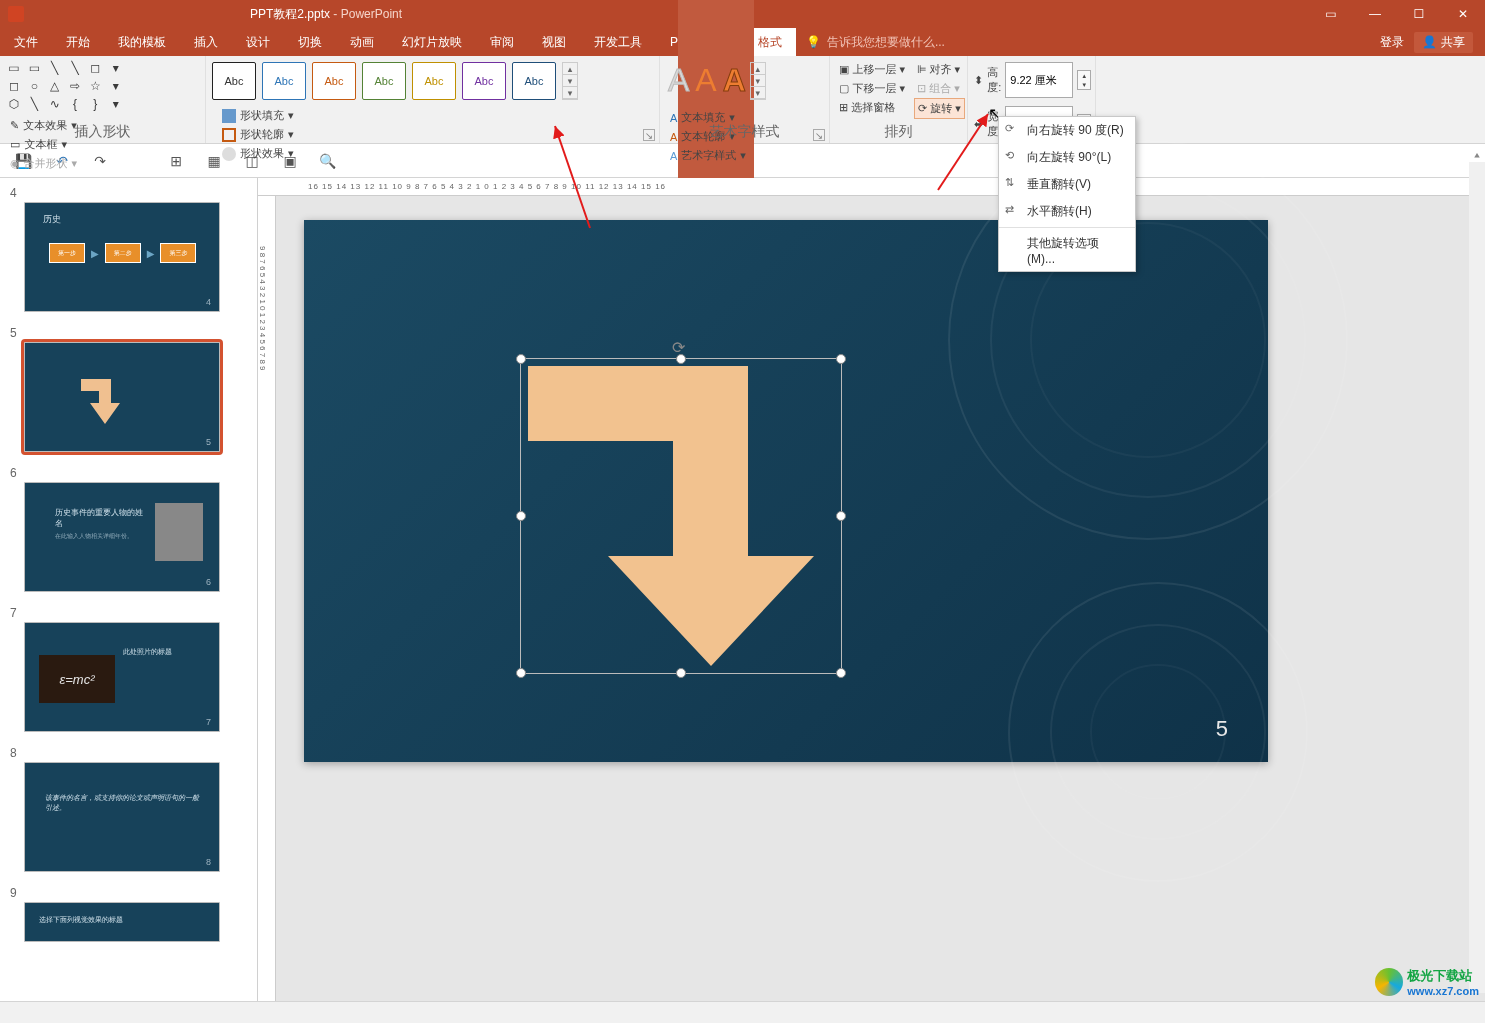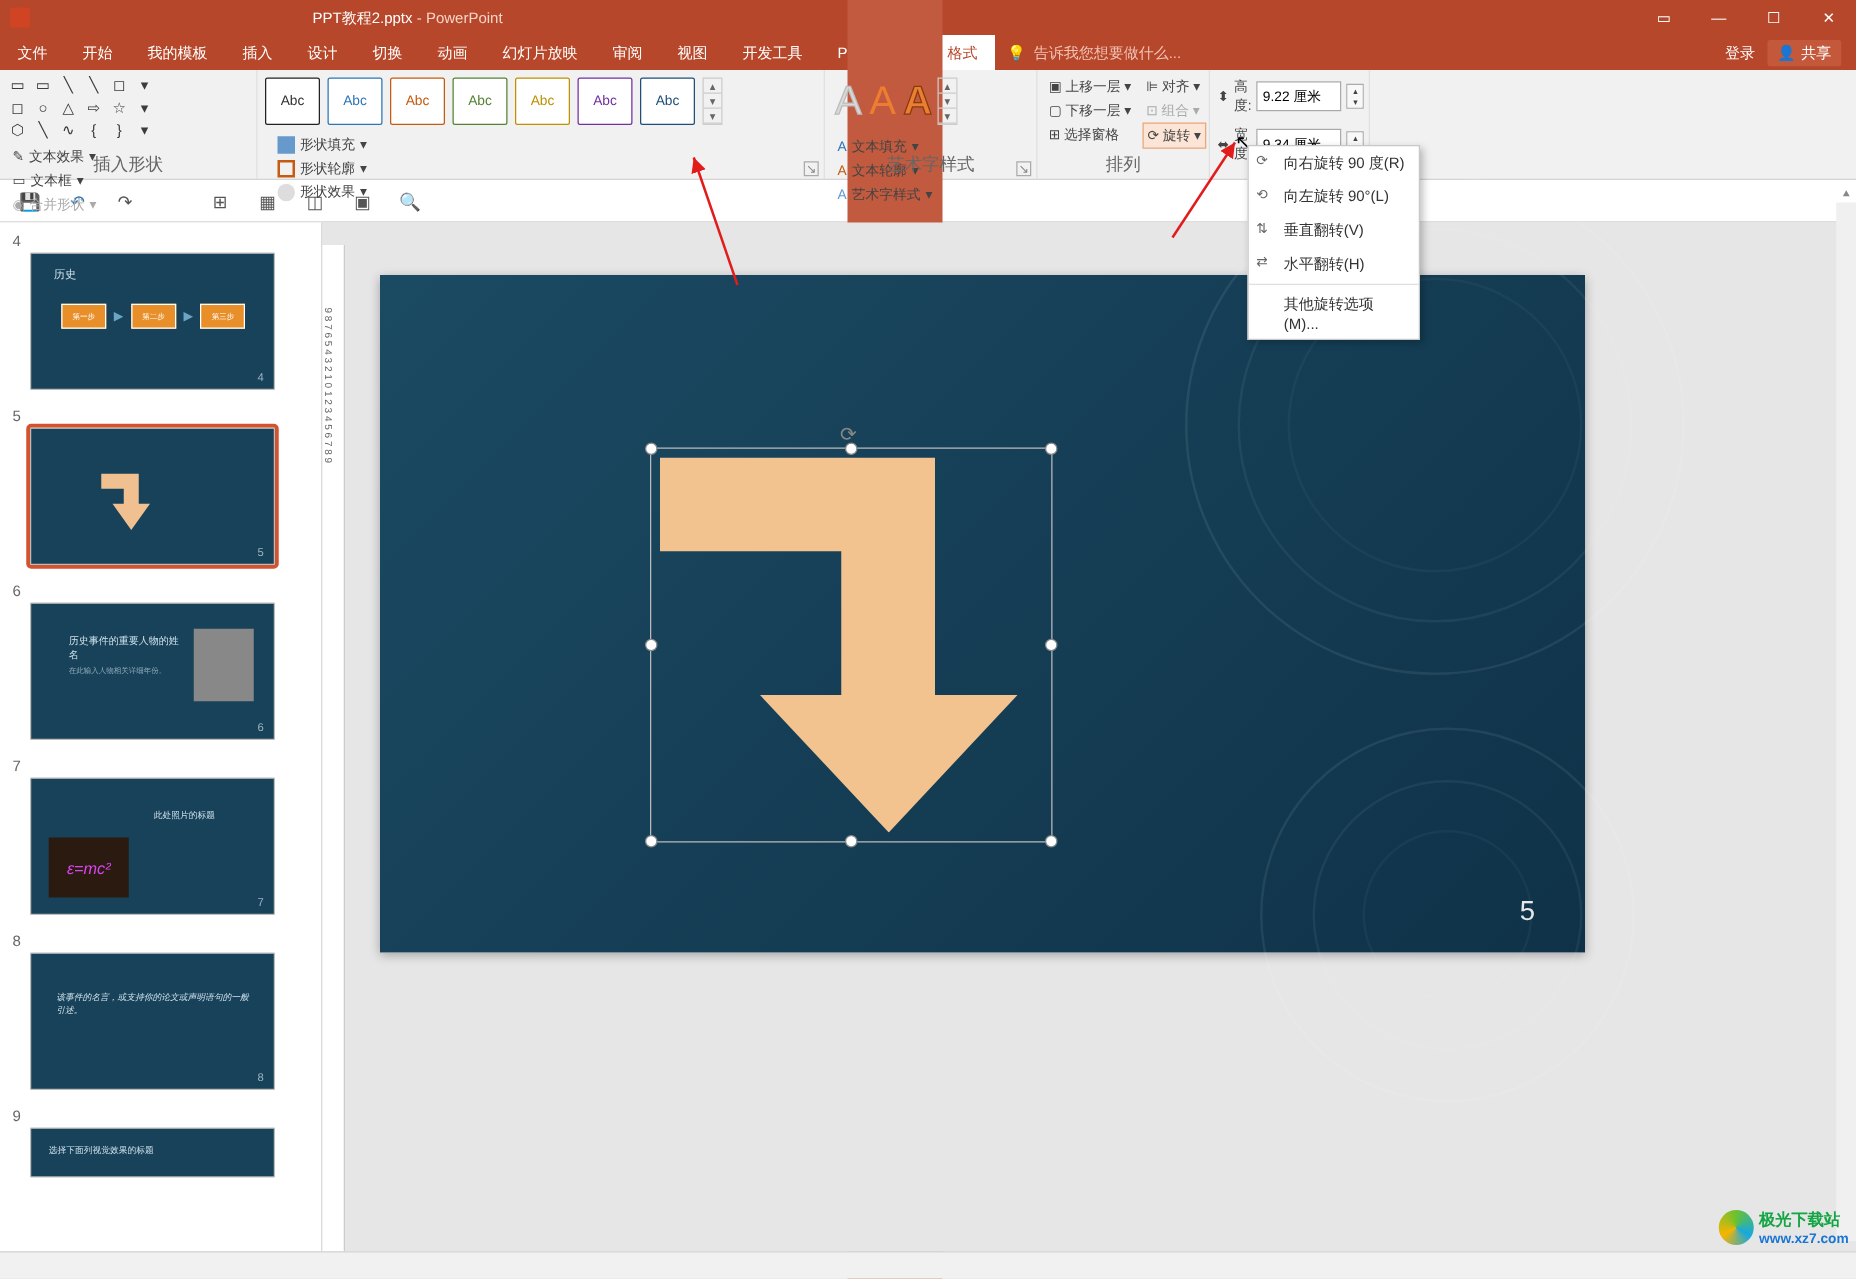--- a/index.html
+++ b/index.html
@@ -58,21 +58,21 @@
 .wa-a.a3 { color: #ed7d31; -webkit-text-stroke: 1px #843c0c; font-weight: 700; }
 .wa-side { display: flex; flex-direction: column; font-size: 11px; color: #444; gap: 0; }
 
 .arrange-group { width: 138px; padding: 4px 6px 18px; display: flex; flex-direction: column; font-size: 11px; color: #444; gap: 0; }
 .arrange-row { display: flex; gap: 6px; }
 .arr-btn { display: flex; align-items: center; gap: 3px; padding: 2px 3px; cursor: pointer; white-space: nowrap; }
 .arr-btn.hover { background: #fce4d6; border: 1px solid #e8a87c; }
 
 .size-group { width: 128px; padding: 6px 6px 18px; display: flex; flex-direction: column; gap: 8px; font-size: 11px; color: #444; }
 .size-row { display: flex; align-items: center; gap: 4px; }
-.size-input { width: 68px; height: 24px; border: 1px solid #aaa; background: #fff; font-size: 11px; padding: 0 4px; }
+.size-input { width: 68px; height: 36px; border: 1px solid #aaa; background: #fff; font-size: 11px; padding: 0 4px; }
 .spinner { display: flex; flex-direction: column; border: 1px solid #aaa; }
 .spinner div { width: 12px; height: 9px; font-size: 7px; display:flex; align-items:center; justify-content:center; cursor:pointer; background:#f8f8f8;}
 
 .qat { height: 34px; background: #fff; border-bottom: 1px solid #d4d4d4; display: flex; align-items: center; gap: 18px; padding-left: 14px; }
 .qat-btn { width: 20px; height: 20px; display: flex; align-items: center; justify-content: center; cursor: pointer; color: #555; font-size: 14px; }
 
 .workspace { display: flex; height: calc(1023px - 28px - 28px - 88px - 34px - 22px); }
 .thumb-pane { width: 258px; background: #fff; border-right: 1px solid #d0d0d0; overflow-y: auto; padding: 8px 10px; }
 .thumb-item { margin-bottom: 14px; }
 .thumb-num { font-size: 12px; color: #666; margin-bottom: 2px; }
@@ -111,21 +111,21 @@
 .collapse-btn { position:absolute; right:4px; top: 150px; font-size:10px; color:#888; cursor:pointer;}
 .scrollbar-v { position:absolute; right:0; top:162px; bottom:30px; width:16px; background:#f0f0f0;}
 
 .thumb-arrow-mini { position:absolute; left:50px; top:30px; }
 .thumb4-row { position:absolute; left:24px; top:40px; display:flex; gap:6px; align-items:center;}
 .thumb4-box { width:36px; height:20px; background:#e88f2a; border:1px solid #fff; font-size:6px; color:#fff; display:flex; align-items:center; justify-content:center;}
 .thumb4-arr { color:#6ba5c4; font-size:10px;}
 .thumb4-title { position:absolute; left:18px; top:10px; color:#cfe0ea; font-size:9px;}
 .thumb6-img { position:absolute; right:16px; top:20px; width:48px; height:58px; background:#888; filter:grayscale(1);}
 .thumb6-txt { position:absolute; left:30px; top:24px; color:#cfe0ea; font-size:8px; width:90px;}
-.thumb7-img { position:absolute; left:14px; top:47px; width:64px; height:48px; background:#2a1a10; display:flex; align-items:center; justify-content:center; color:#d946ef; font-style:italic; font-size:13px;}
+.thumb7-img { position:absolute; left:14px; top:32px; width:76px; height:48px; background:#2a1a10; display:flex; align-items:center; justify-content:center; color:#e5e5e5; font-style:italic; font-size:13px;}
 .thumb7-txt { position:absolute; left:98px; top:24px; color:#cfe0ea; font-size:7px; width:86px;}
 .thumb8-txt { position:absolute; left:20px; top:30px; color:#cfe0ea; font-size:7px; width:160px; font-style:italic;}
 </style>
 </head>
 <body>
 
 <div class="titlebar">
   <div class="icon-area">
     <span style="width:16px;height:16px;background:#d04423;border-radius:2px;display:inline-block;"></span>
   </div>
@@ -352,20 +352,21 @@
     </div>
     <div class="thumb-item">
       <div class="thumb-num">9</div>
       <div class="thumb-slide" style="height:40px;">
         <div style="position:absolute;left:14px;top:12px;color:#cfe0ea;font-size:7px;">选择下面列视觉效果的标题</div>
       </div>
     </div>
   </div>
 
   <div class="edit-area">
+    <div class="ruler-h">16  15  14  13  12  11  10  9  8  7  6  5  4  3  2  1  0  1  2  3  4  5  6  7  8  9  10  11  12  13  14  15  16</div>
     <div class="ruler-v">9 8 7 6 5 4 3 2 1 0 1 2 3 4 5 6 7 8 9</div>
     <div class="slide-canvas">
       <div class="slide-bg-circles"></div>
       <div class="slide-bg-circles" style="right:-40px;bottom:-120px;top:auto;width:300px;height:300px;"></div>
       <div class="slide-pagenum">5</div>
 
       <div class="sel-shape">
         <div class="sel-rot">⟳</div>
         <div class="sel-box">
           <div class="sel-handle" style="left:-5px;top:-5px;"></div>

